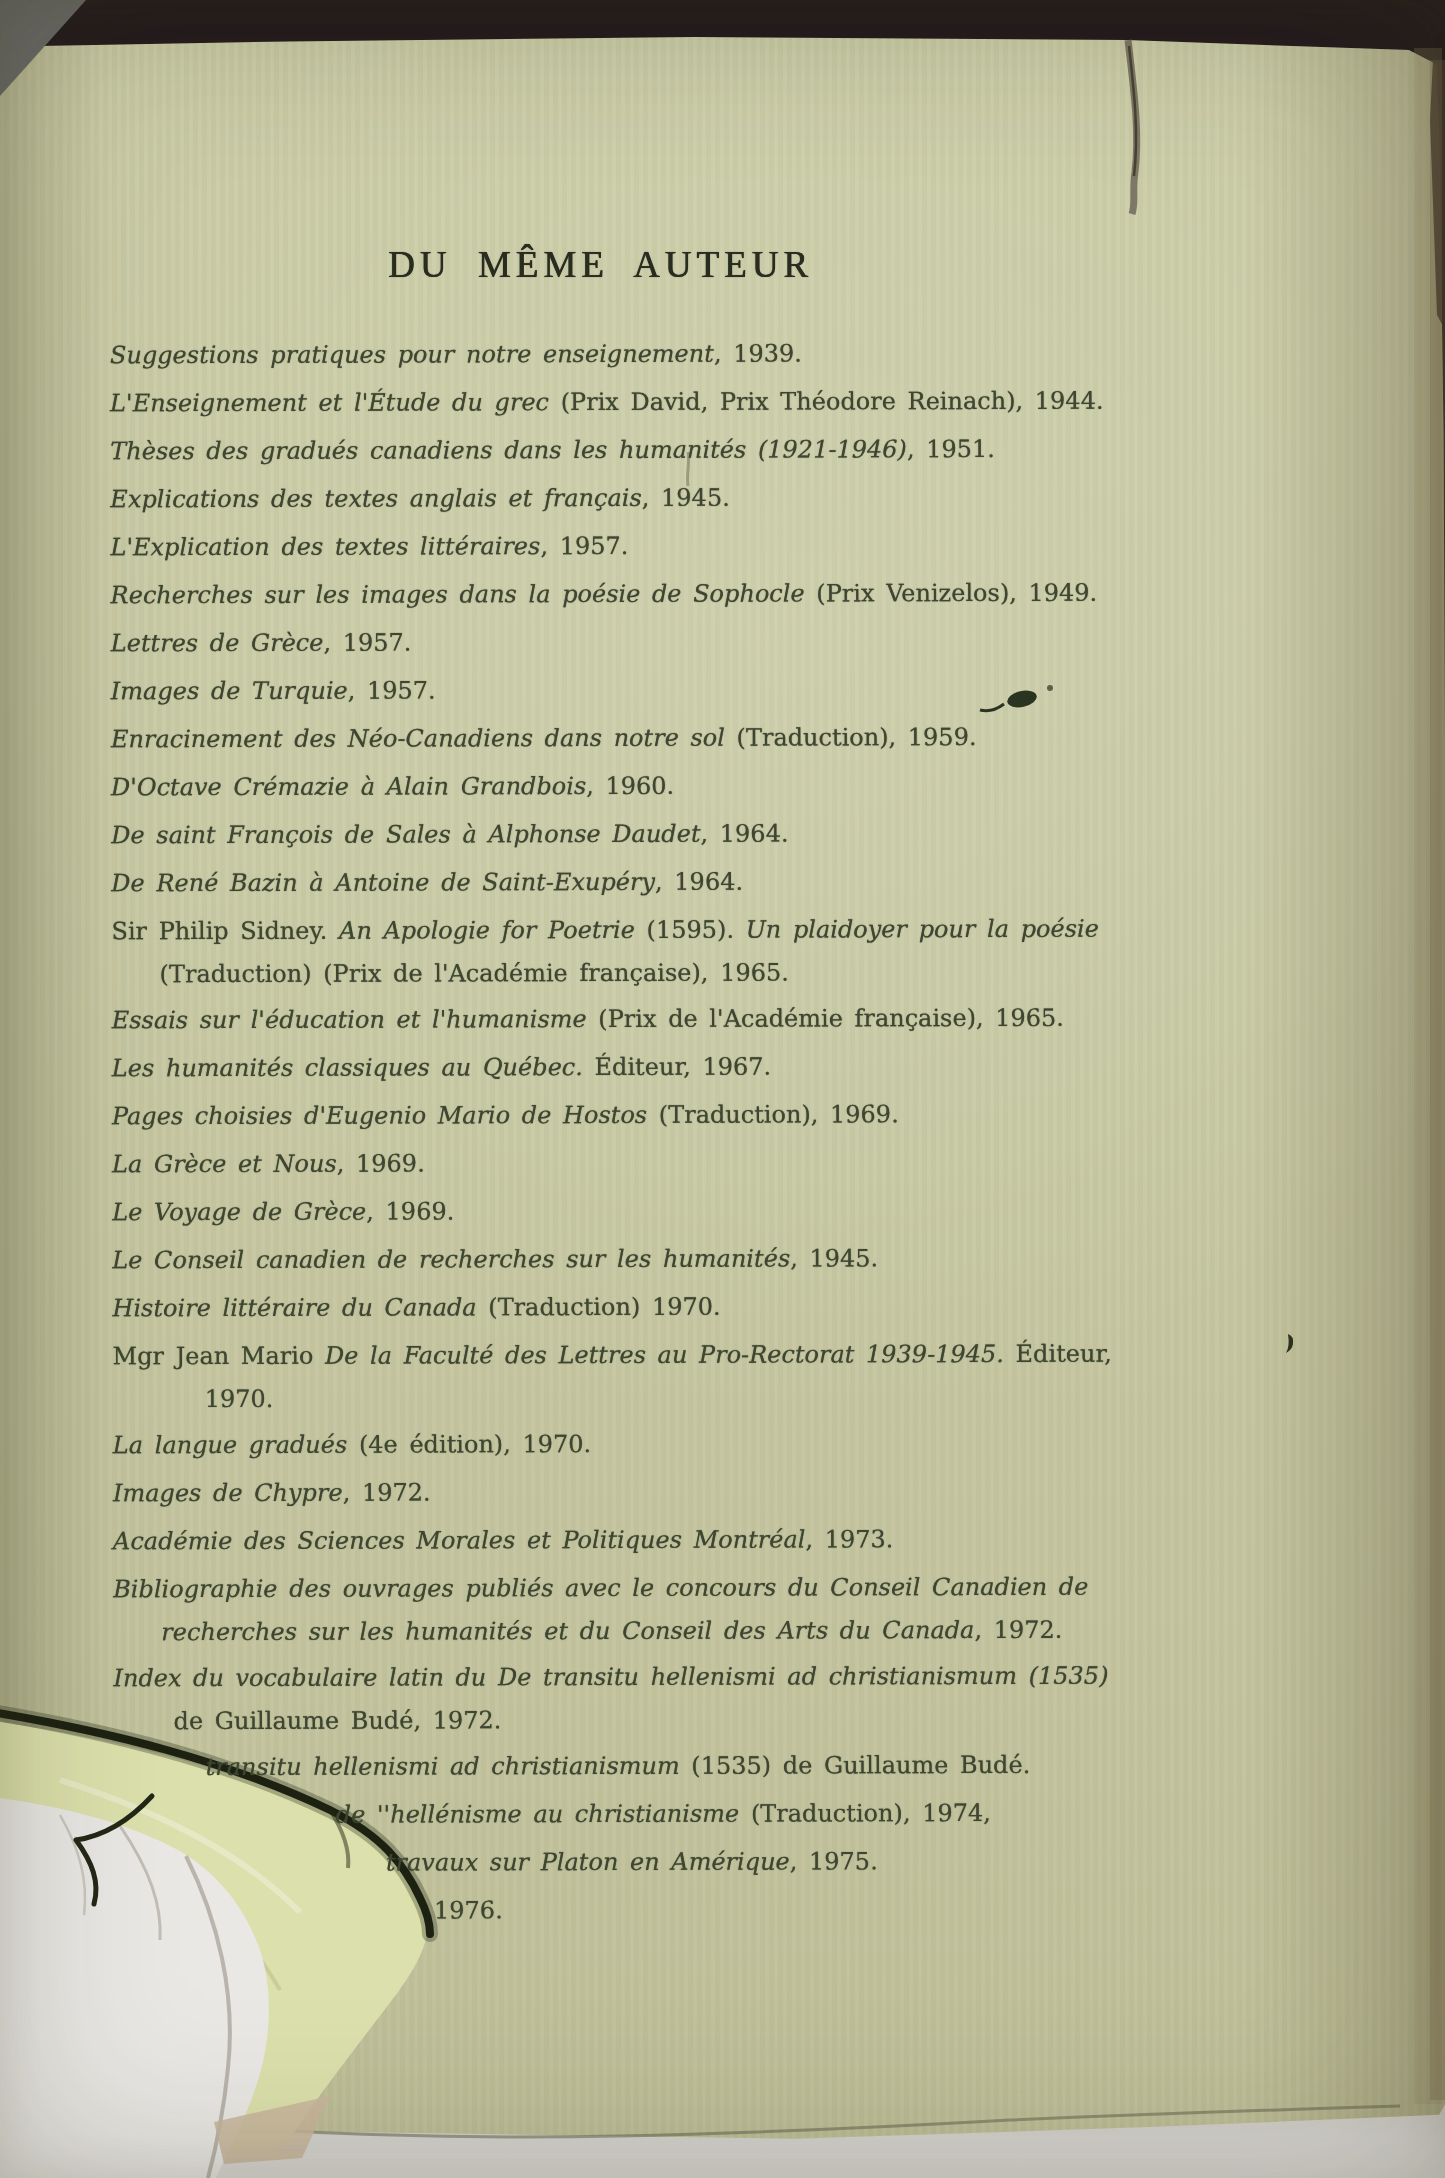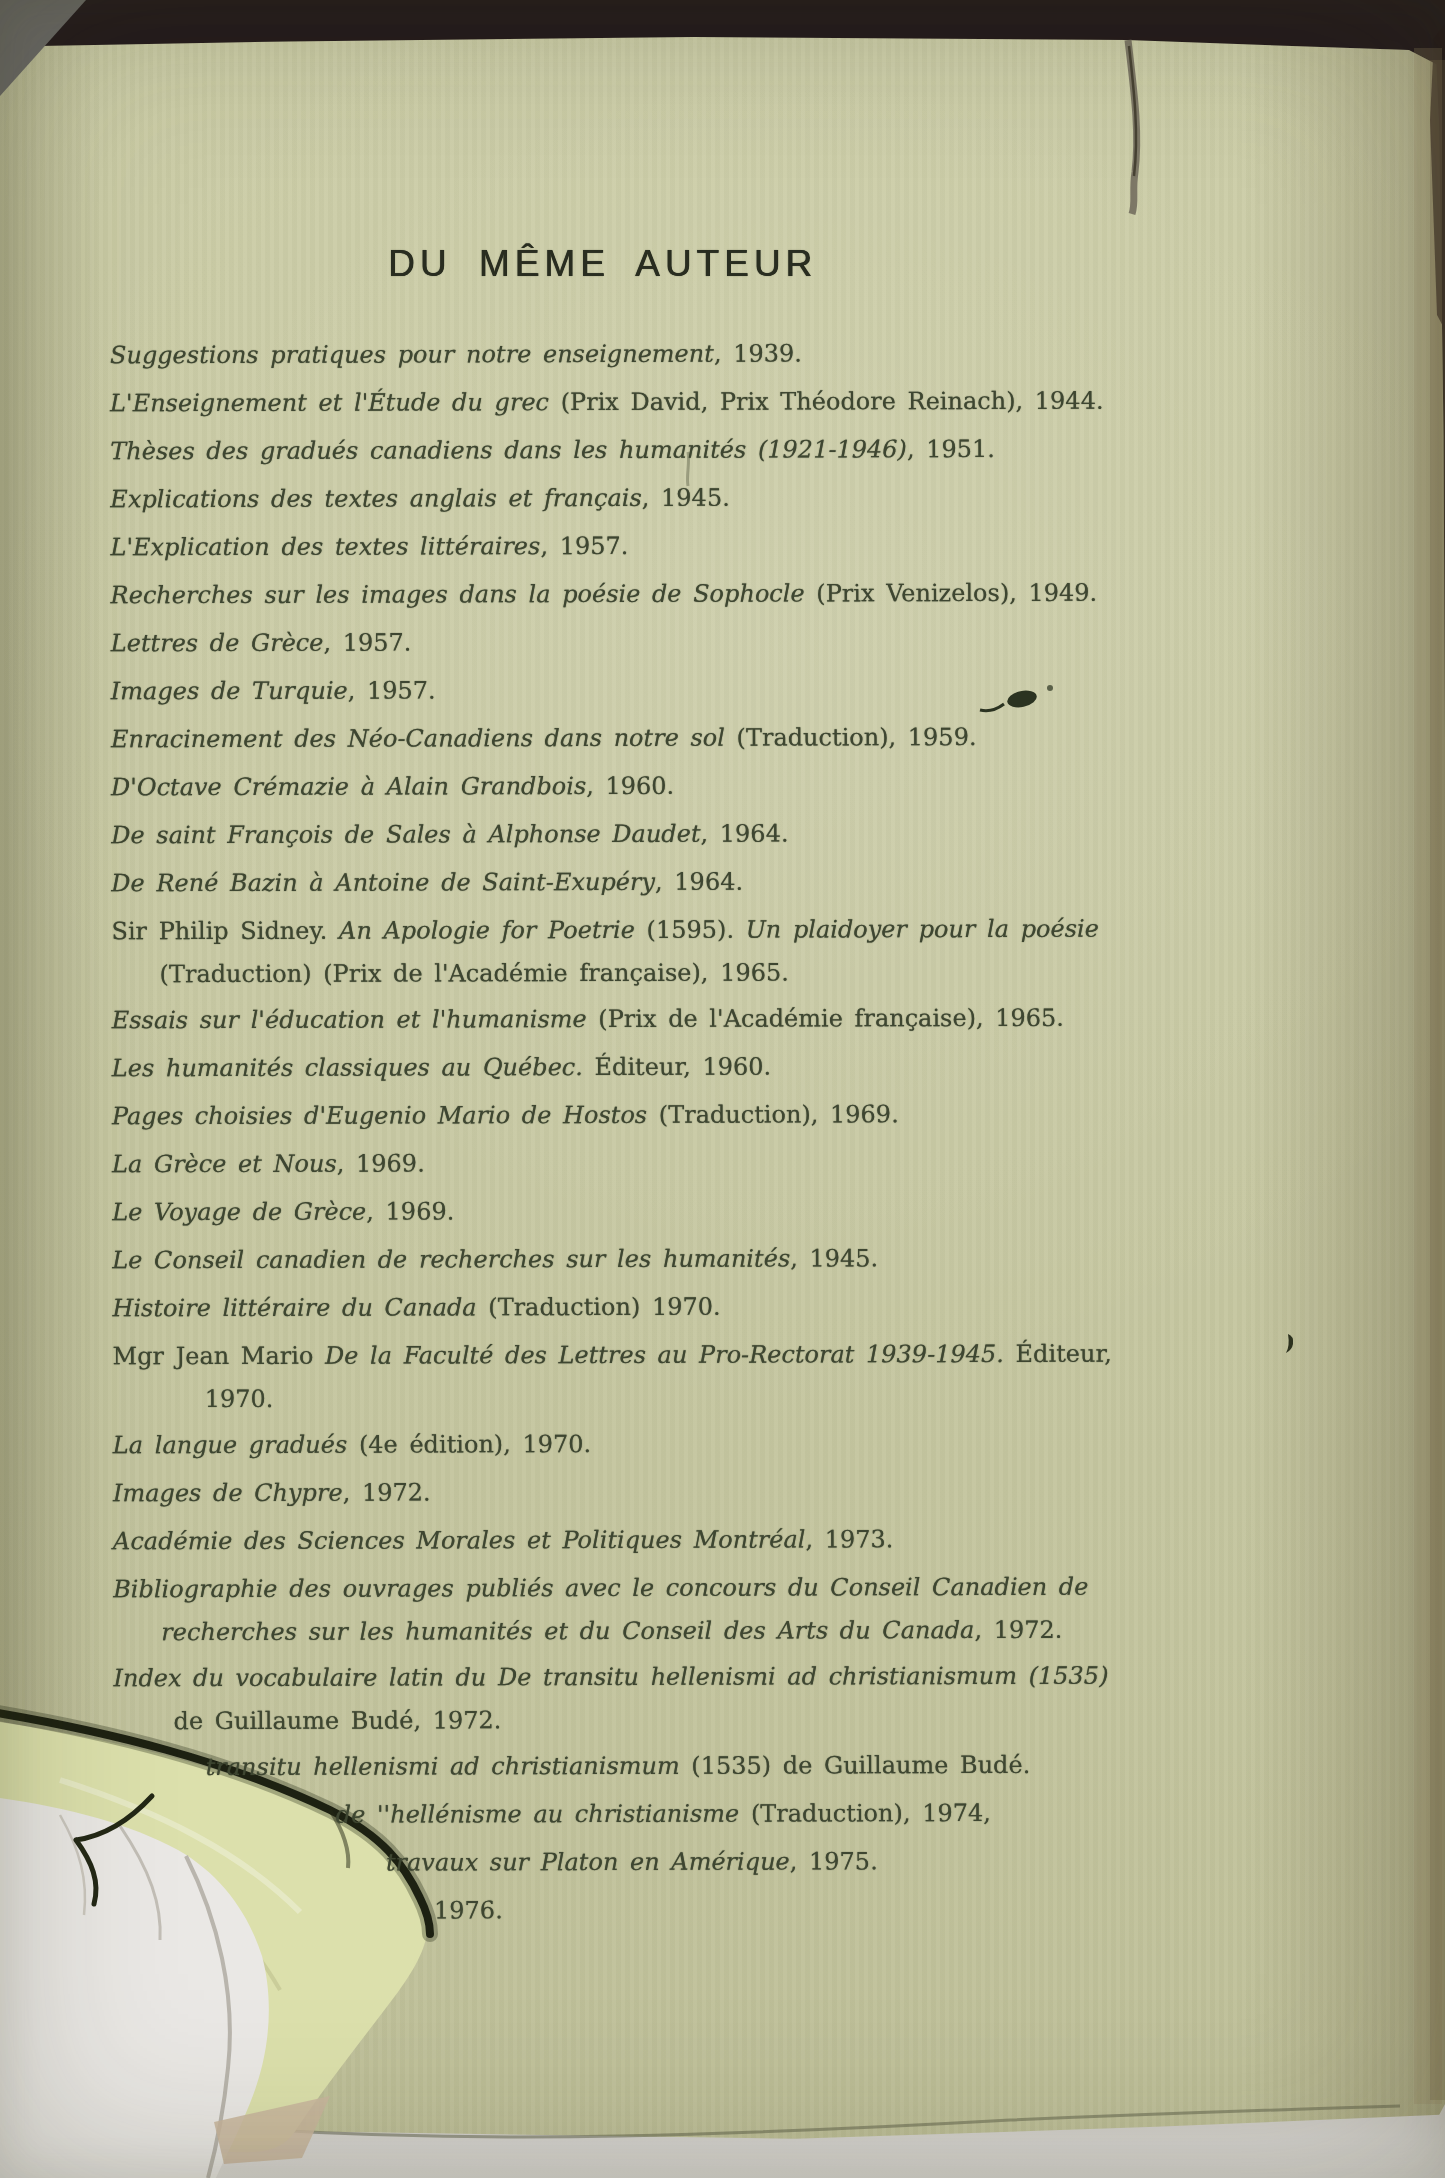--- a/index.html
+++ b/index.html
@@ -19,21 +19,21 @@
       linear-gradient(90deg, rgba(100,95,65,.20) 0, rgba(0,0,0,0) 7%, rgba(0,0,0,0) 86%, rgba(110,100,70,.30) 100%),
       repeating-linear-gradient(90deg, rgba(255,255,255,.025) 0 4px, rgba(20,30,10,.022) 4px 9px),
       linear-gradient(180deg,#cccda7 0%, #c8c9a3 45%, #c4c59f 75%, #bfc099 100%);
     clip-path: polygon(0 2.15%, 20% 1.9%, 48% 1.7%, 78% 1.84%, 97.5% 2.3%, 99.4% 2.95%,
       99.6% 6%, 99.9% 20%, 100% 34%, 100% 96.6%, 99.6% 97.1%, 80% 97.65%, 55% 98.2%,
       30% 97.95%, 15% 97.8%, 0 97.45%);
   }
   .marks{position:absolute;left:0;top:0;width:1445px;height:2178px;pointer-events:none;}
   .page-title{
     position:absolute;left:388px;top:243px;
-    font-family:Liberation Sans, sans-serif;
+    font-family:Liberation Serif, serif;
     font-size:37px;letter-spacing:5px;word-spacing:12px;
     color:#292d20;
     text-shadow:.6px 0 0 #292d20, 0 0 1.2px rgba(41,45,32,.55);
     white-space:nowrap;
   }
   .works{
     position:absolute;left:112px;top:330px;width:1010px;
     color:#3e4631;font-size:24px;
     transform:rotate(-.15deg);
   }
@@ -110,21 +110,21 @@
       <div class="line"><span class="it">Recherches sur les images dans la poésie de Sophocle</span><span class="ro"> (Prix Venizelos), 1949.</span></div>
       <div class="line"><span class="it">Lettres de Grèce</span><span class="ro">, 1957.</span></div>
       <div class="line"><span class="it">Images de Turquie</span><span class="ro">, 1957.</span></div>
       <div class="line"><span class="it">Enracinement des Néo-Canadiens dans notre sol</span><span class="ro"> (Traduction), 1959.</span></div>
       <div class="line"><span class="it">D'Octave Crémazie à Alain Grandbois</span><span class="ro">, 1960.</span></div>
       <div class="line"><span class="it">De saint François de Sales à Alphonse Daudet</span><span class="ro">, 1964.</span></div>
       <div class="line"><span class="it">De René Bazin à Antoine de Saint-Exupéry</span><span class="ro">, 1964.</span></div>
       <div class="line"><span class="ro">Sir Philip Sidney. </span><span class="it">An Apologie for Poetrie</span><span class="ro"> (1595). </span><span class="it">Un plaidoyer pour la poésie</span></div>
       <div class="line cont" style="padding-left: 48px;"><span class="ro">(Traduction) (Prix de l'Académie française), 1965.</span></div>
       <div class="line"><span class="it">Essais sur l'éducation et l'humanisme</span><span class="ro"> (Prix de l'Académie française), 1965.</span></div>
-      <div class="line"><span class="it">Les humanités classiques au Québec.</span><span class="ro"> Éditeur, 1960.</span></div>
+      <div class="line"><span class="it">Les humanités classiques au Québec.</span><span class="ro"> Éditeur, 1967.</span></div>
       <div class="line"><span class="it">Pages choisies d'Eugenio Mario de Hostos</span><span class="ro"> (Traduction), 1969.</span></div>
       <div class="line"><span class="it">La Grèce et Nous</span><span class="ro">, 1969.</span></div>
       <div class="line"><span class="it">Le Voyage de Grèce</span><span class="ro">, 1969.</span></div>
       <div class="line"><span class="it">Le Conseil canadien de recherches sur les humanités</span><span class="ro">, 1945.</span></div>
       <div class="line"><span class="it">Histoire littéraire du Canada</span><span class="ro"> (Traduction) 1970.</span></div>
       <div class="line"><span class="ro">Mgr Jean Mario </span><span class="it">De la Faculté des Lettres au Pro-Rectorat 1939-1945.</span><span class="ro"> Éditeur,</span></div>
       <div class="line cont" style="padding-left: 92px;"><span class="ro">1970.</span></div>
       <div class="line"><span class="it">La langue gradués</span><span class="ro"> (4e édition), 1970.</span></div>
       <div class="line"><span class="it">Images de Chypre</span><span class="ro">, 1972.</span></div>
       <div class="line"><span class="it">Académie des Sciences Morales et Politiques Montréal</span><span class="ro">, 1973.</span></div>

